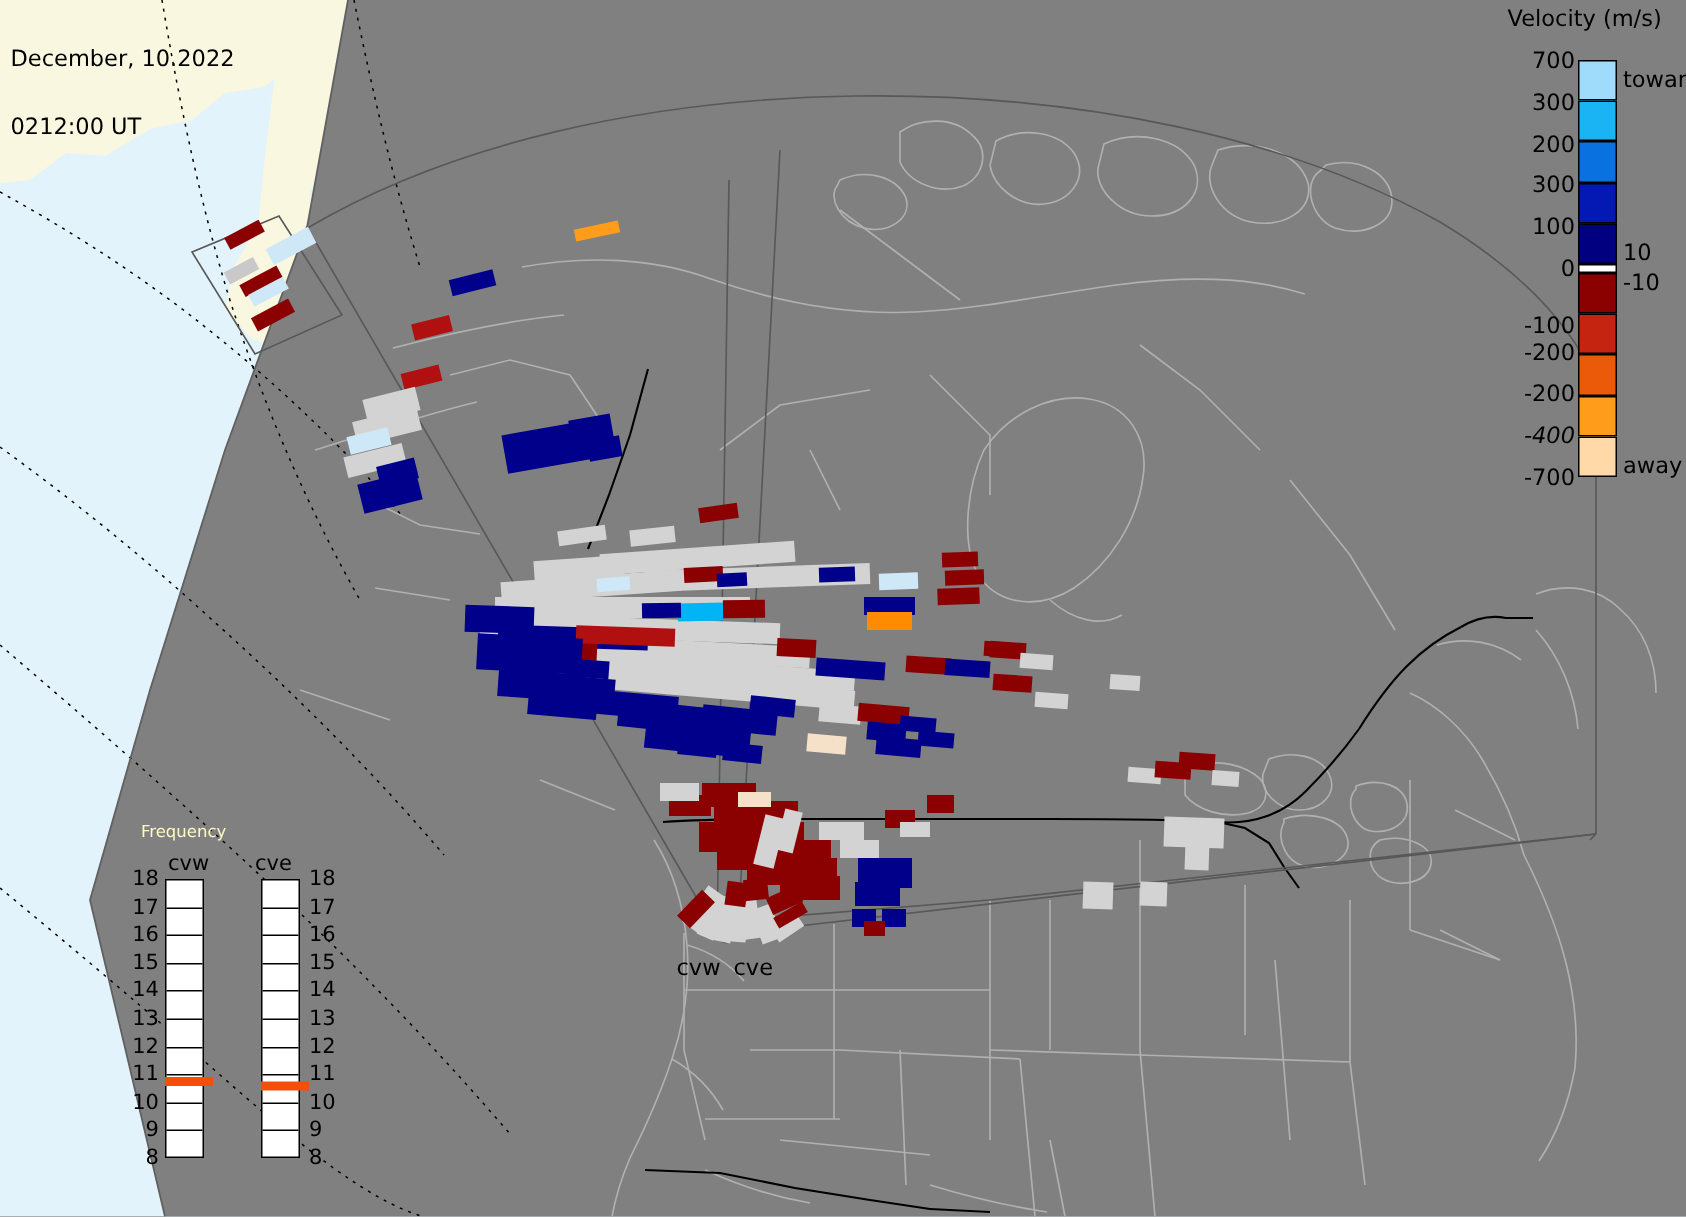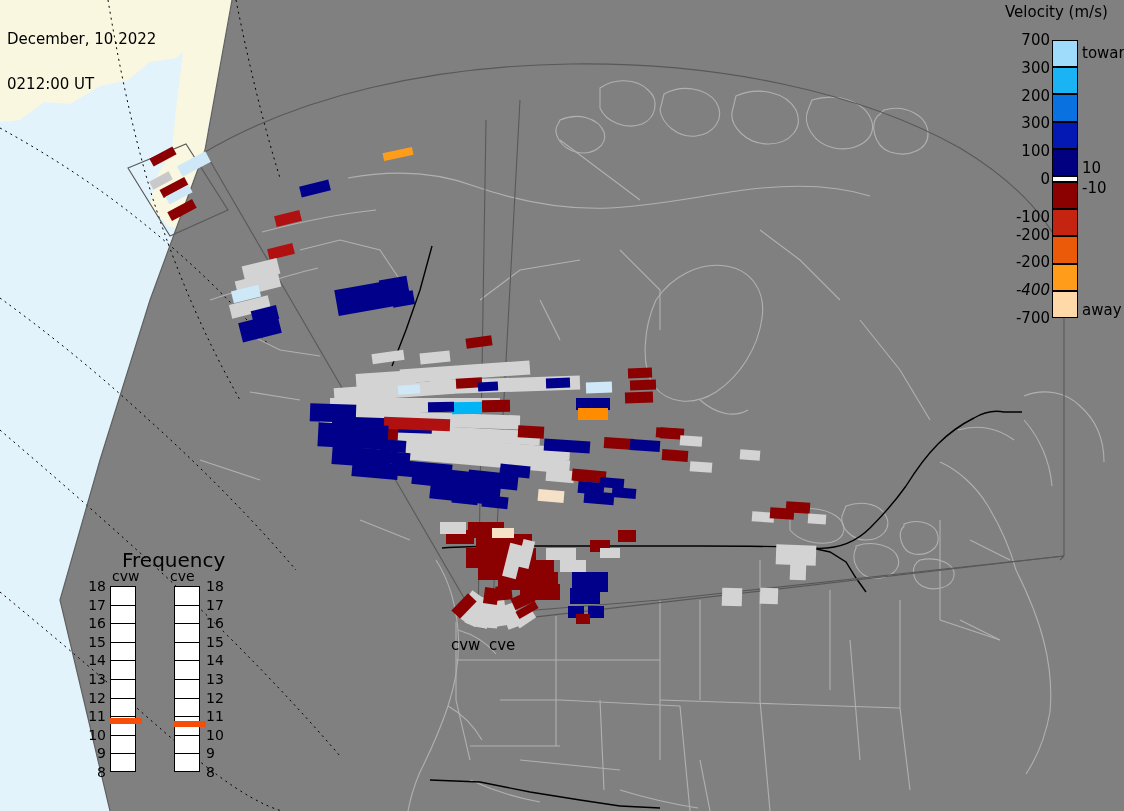--- a/index.html
+++ b/index.html
@@ -37,21 +37,21 @@
     color:#000;font-size:15px;line-height:15px;white-space:nowrap;
   }
   #cbar-ticks{position:absolute;left:0px;top:0;width:50px;height:330px;}
   .cb-right{
     position:absolute;left:82px;color:#000;font-size:15px;
     line-height:15px;white-space:nowrap;
   }
 
   
   #freq-wrap{position:absolute;left:88px;top:548px;width:150px;height:230px;}
-  #freq-title{position:absolute;left:34px;top:0px;font-size:20px;color:#000000;white-space:nowrap;}
+  #freq-title{position:absolute;left:6px;top:0px;font-size:11px;color:#fef9c3;white-space:nowrap;}
   .freq-colhead{position:absolute;top:20px;font-size:14px;color:#000;white-space:nowrap;}
   .freq-bar{position:absolute;top:38px;width:26px;height:186px;border:1px solid #000;box-sizing:border-box;background:#fff;}
   .freq-bar .cellrow{position:absolute;left:0;width:24px;border-bottom:1px solid #000;box-sizing:border-box;}
   .freq-marker{position:absolute;left:-1px;width:32px;height:6px;background:#f44e09;}
   .freq-label{position:absolute;font-size:14px;color:#000;line-height:14px;white-space:nowrap;}
 
   
   .stn-label{position:absolute;font-size:15px;color:#000;white-space:nowrap;}
 </style>
 </head>

